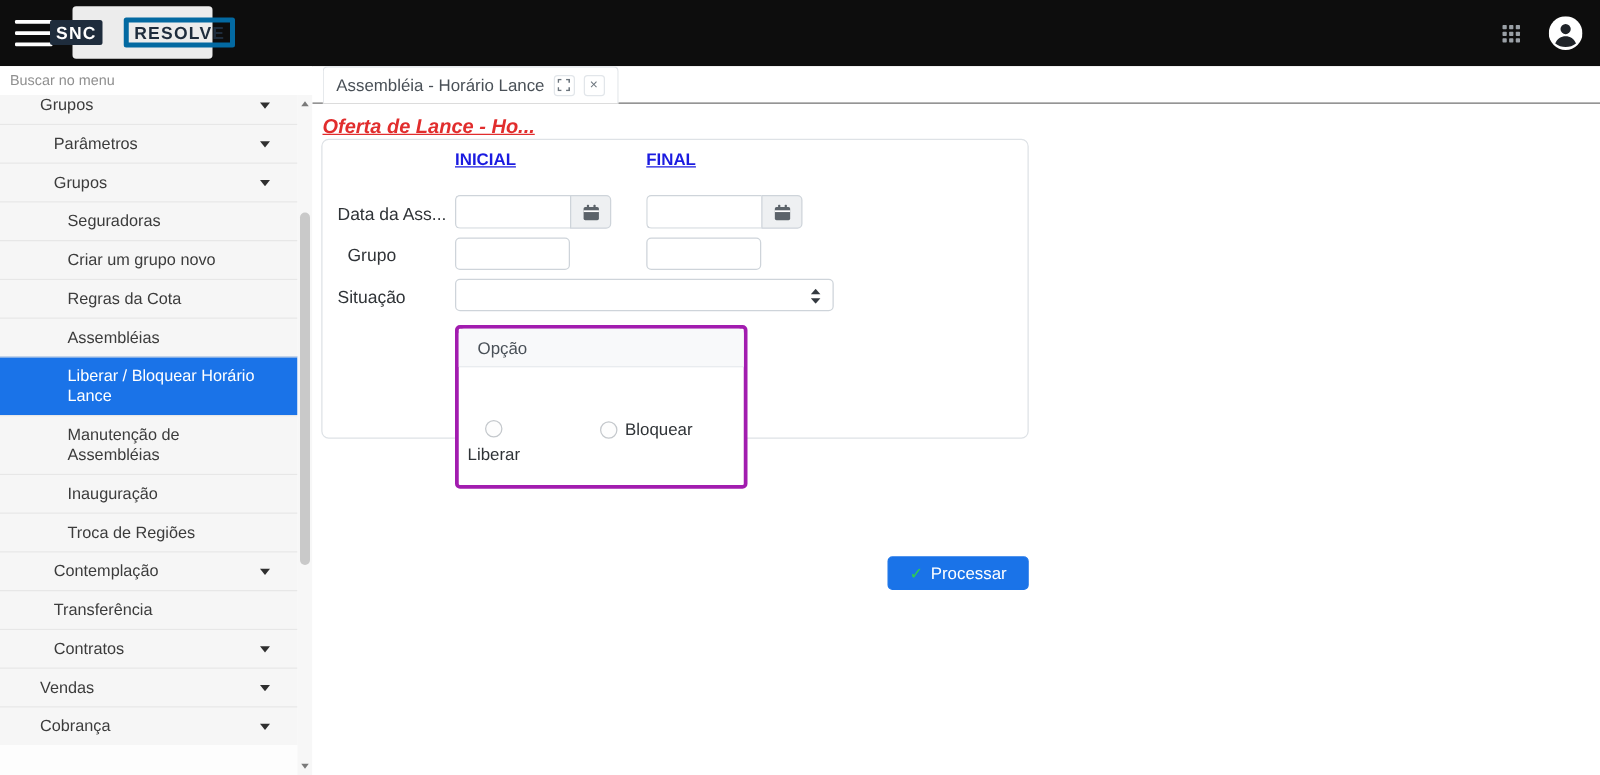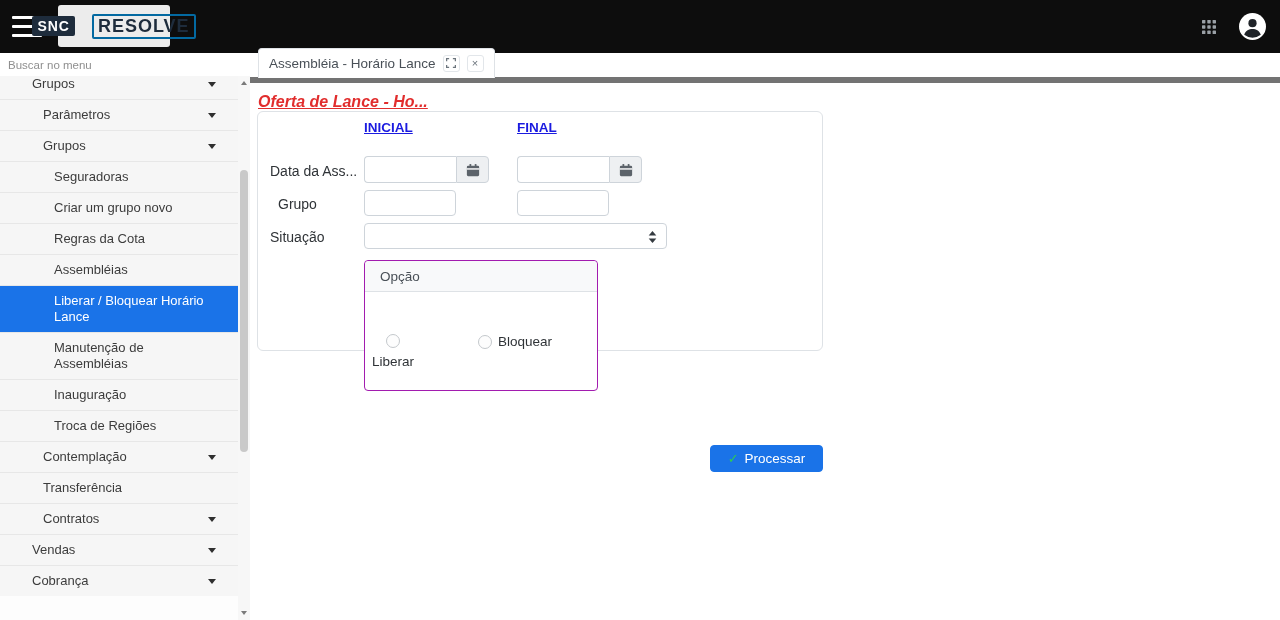--- a/index.html
+++ b/index.html
@@ -5,21 +5,21 @@
   * { margin:0; padding:0; box-sizing:border-box; }
   html,body { width:1280px; height:620px; overflow:hidden; }
   body { font-family:"Liberation Sans","DejaVu Sans",sans-serif; background:#fff; position:relative; }
 
   
   .topbar { position:absolute; left:0; top:0; width:1280px; height:53px; background:#0d0d0d; }
   .hamburger { position:absolute; left:12px; top:16px; width:30px; height:21px; display:flex; flex-direction:column; justify-content:space-between; cursor:pointer; }
   .hamburger span { display:block; height:3px; background:#fff; border-radius:1px; }
   .logo-card { position:absolute; left:58px; top:5px; width:112px; height:42px; background:#ececec; border-radius:3px; display:flex; align-items:center; justify-content:center; gap:17px; }
   .logo-snc { background:#1e2c3c; color:#fff; font-size:14px; font-weight:bold; letter-spacing:1px; padding:2px 5px; border-radius:2px; }
-  .logo-resolve { border:2px solid #0369a1; color:#1e2c3c; font-size:18px; font-weight:600; letter-spacing:1px; padding:0 4px; border-radius:2px;text-align:right; }
+  .logo-resolve { border:4px solid #0369a1; color:#1e2c3c; font-size:14px; font-weight:600; letter-spacing:1px; padding:0 4px; border-radius:2px;text-align:right; }
   .topbar-right { position:absolute; right:14px; top:0; height:53px; display:flex; align-items:center; gap:22px; }
   .grid-icon { width:16px; height:16px; cursor:pointer; }
   .avatar { width:27px; height:27px; cursor:pointer; }
 
   
   .sidebar { position:absolute; left:0; top:53px; width:250px; height:567px; background:#fdfdfd; overflow:hidden; }
   .menu-search { width:100%; height:23px; border:none; outline:none; padding:0 8px; font-size:11.5px; color:#444; font-family:inherit; background:#fff; }
   .menu-search::placeholder { color:#8f8f8f; }
   .menu-viewport { position:absolute; left:0; top:23px; right:0; bottom:0; overflow:hidden; }
   .menu-list { margin-top:-8px; width:238px; }
@@ -35,21 +35,21 @@
   .side-scrollbar { position:absolute; right:0; top:23px; bottom:0; width:12px; background:#f7f7f7; }
   .scroll-arrow { position:absolute; left:0; width:12px; height:14px; display:flex; align-items:center; justify-content:center; cursor:pointer; }
   .scroll-arrow.up { top:0; }
   .scroll-arrow.down { bottom:0; }
   .scroll-arrow .tri-up { width:0; height:0; border-left:3.5px solid transparent; border-right:3.5px solid transparent; border-bottom:4px solid #7a7a7a; }
   .scroll-arrow .tri-down { width:0; height:0; border-left:3.5px solid transparent; border-right:3.5px solid transparent; border-top:4px solid #7a7a7a; }
   .scroll-thumb { position:absolute; left:2px; top:94px; width:8px; height:282px; background:#c9c9c9; border-radius:4px; cursor:grab; }
 
   
   .main { position:absolute; left:250px; top:53px; width:1030px; height:567px; background:#fff; }
-  .tabbar { position:relative; height:30px; border-bottom:6px solid #737373; padding-left:8px; display:flex; align-items:flex-end; }
+  .tabbar { position:relative; height:30px; border-bottom:1px solid #737373; padding-left:8px; display:flex; align-items:flex-end; }
   .tab { display:inline-flex; align-items:center; gap:7px; height:30px; padding:0 10px; background:#fff; border:1px solid #dee2e6; border-bottom:1px solid #fff; border-radius:4px 4px 0 0; margin-bottom:-1px; font-size:13.5px; color:#495057; cursor:pointer; }
   .tab-btn { width:17px; height:17px; border:1px solid #e2e6ea; border-radius:3px; background:#fff; display:flex; align-items:center; justify-content:center; cursor:pointer; color:#6c757d; font-size:11px; line-height:1; padding:0; }
 
   .page-title { position:absolute; left:8px; top:40px; font-size:16px; font-weight:bold; color:#e12d2d; text-decoration:underline; cursor:pointer;font-style:italic; }
 
   .panel { position:absolute; left:7px; top:58px; width:566px; height:240px; border:1px solid #dee2e6; border-radius:6px; background:#fff; }
   .col-header { position:absolute; top:8px; font-size:13.5px; font-weight:bold; color:#1b1be0; text-decoration:underline; cursor:pointer; }
   .col-header.inicial { left:106px; }
   .col-header.final { left:259px; }
   .form-label { position:absolute; font-size:14px; color:#2f3337; }
@@ -63,21 +63,21 @@
   .date-input { width:92px; height:27px; border:1px solid #ced4da; border-right:none; border-radius:4px 0 0 4px; outline:none; padding:0 6px; font-size:13px; font-family:inherit; }
   .date-btn { width:33px; height:27px; background:#eef0f2; border:1px solid #ced4da; border-radius:0 4px 4px 0; display:flex; align-items:center; justify-content:center; cursor:pointer; padding:0; }
 
   .text-input { position:absolute; top:78px; width:92px; height:26px; border:1px solid #ced4da; border-radius:4px; outline:none; padding:0 6px; font-size:13px; font-family:inherit; }
   .text-input.inicial { left:106px; }
   .text-input.final { left:259px; }
 
   .select-box { position:absolute; left:106px; top:111px; width:303px; height:26px; border:1px solid #ced4da; border-radius:4px; background:#fff; cursor:pointer; }
   .select-arrows { position:absolute; right:9px; top:7px; }
 
-  .opcao-box { position:absolute; left:106px; top:148px; width:234px; height:131px; border:1px solid #a21caf; border-radius:4px; background:#fff; }
+  .opcao-box { position:absolute; left:106px; top:148px; width:234px; height:131px; border:3px solid #a21caf; border-radius:4px; background:#fff; }
   .opcao-header { height:31px; background:#f8f9fa; border-bottom:1px solid #dee2e6; border-radius:4px 4px 0 0; line-height:31px; padding-left:15px; font-size:13.5px; color:#495057; }
   .opcao-body { position:relative; height:99px; }
   .radio-item { position:absolute; top:42px; display:flex; align-items:center; gap:6px; font-size:13.5px; color:#2f3337; cursor:pointer; }
   .radio-item.first { left:7px;flex-direction:column; }
   .radio-item.second { left:113px; }
   .radio-item input[type=radio] { appearance:none; -webkit-appearance:none; width:14px; height:14px; border:1px solid #c4c8cc; border-radius:50%; background:#fdfdfd; margin:0; cursor:pointer; }
 
   .process-btn { position:absolute; left:460px; top:392px; width:113px; height:27px; background:#1a73e8; border:1px solid #1a73e8; border-radius:4px; color:#fff; font-size:13.5px; font-family:inherit; display:flex; align-items:center; justify-content:center; gap:6px; cursor:pointer; }
   .process-btn .check { color:#2ecc52; font-weight:bold; font-size:13px; }
 </style>

